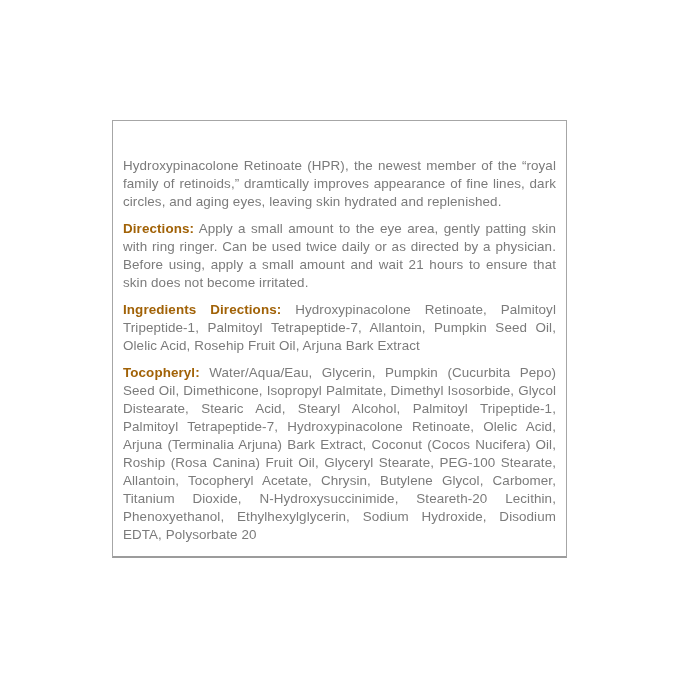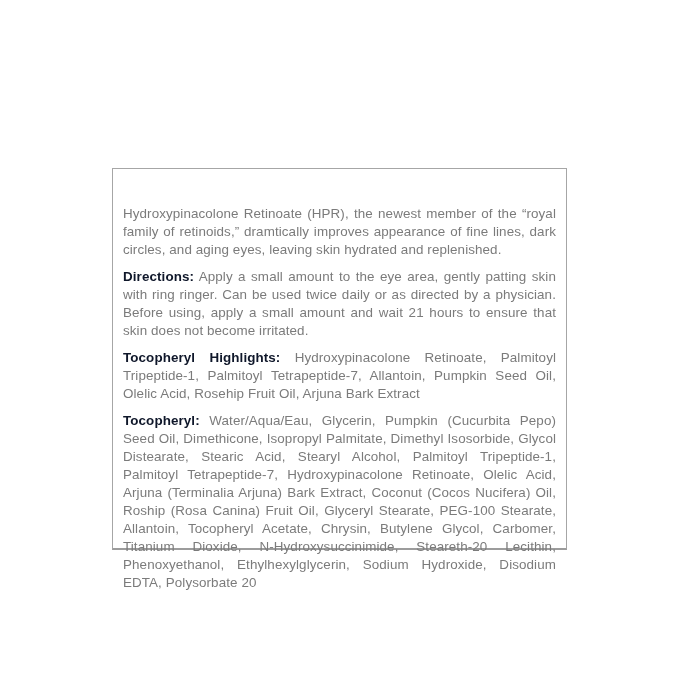--- a/index.html
+++ b/index.html
@@ -13,40 +13,39 @@
     height: 679px;
     background: #ffffff;
     font-family: "Liberation Sans", "DejaVu Sans", sans-serif;
     overflow: hidden;
   }
   .label-box {
     position: absolute;
     left: 112px;
     top: 120px;
     width: 455px;
-    height: 382px;
+    height: 438px;
     box-sizing: border-box;
     background: #ffffff;
     border: 1px solid #a6a6a6;
     border-bottom-width: 2px;
     border-bottom-color: #9c9c9c;
     padding: 36px 10px 4px 10px;
-    margin-top: 48px;
   }
   .para {
     margin: 0 0 9px 0;
     font-size: 13.4px;
     line-height: 18px;
     letter-spacing: 0.1px;
     color: #7b7b7b;
     text-align: justify;
   }
   .para-label {
     font-weight: bold;
-    color: #0f172a;
+    color: #a16207;
   }
   .para-text {
     color: #7b7b7b;
   }
 </style>
 </head>
 <body>
 
 <div class="canvas">
   <section class="label-box">
@@ -54,21 +53,21 @@
     <p class="para">
       <span class="para-text">Hydroxypinacolone Retinoate (HPR), the newest member of the “royal family of retinoids,” dramtically improves appearance of fine lines, dark circles, and aging eyes, leaving skin hydrated and replenished.</span>
     </p>
 
     <p class="para">
       <span class="para-label">Directions:</span>
       <span class="para-text">Apply a small amount to the eye area, gently patting skin with ring ringer. Can be used twice daily or as directed by a physician. Before using, apply a small amount and wait 21 hours to ensure that skin does not become irritated.</span>
     </p>
 
     <p class="para">
-      <span class="para-label">Tocopheryl Highlights:</span>
+      <span class="para-label">Ingredients Directions:</span>
       <span class="para-text">Hydroxypinacolone Retinoate, Palmitoyl Tripeptide-1, Palmitoyl Tetrapeptide-7, Allantoin, Pumpkin Seed Oil, Olelic Acid, Rosehip Fruit Oil, Arjuna Bark Extract</span>
     </p>
 
     <p class="para">
       <span class="para-label">Tocopheryl:</span>
       <span class="para-text">Water/Aqua/Eau, Glycerin, Pumpkin (Cucurbita Pepo) Seed Oil, Dimethicone, Isopropyl Palmitate, Dimethyl Isosorbide, Glycol Distearate, Stearic Acid, Stearyl Alcohol, Palmitoyl Tripeptide-1, Palmitoyl Tetrapeptide-7, Hydroxypinacolone Retinoate, Olelic Acid, Arjuna (Terminalia Arjuna) Bark Extract, Coconut (Cocos Nucifera) Oil, Roship (Rosa Canina) Fruit Oil, Glyceryl Stearate, PEG-100 Stearate, Allantoin, Tocopheryl Acetate, Chrysin, Butylene Glycol, Carbomer, Titanium Dioxide, N-Hydroxysuccinimide, Steareth-20 Lecithin, Phenoxyethanol, Ethylhexylglycerin, Sodium Hydroxide, Disodium EDTA, Polysorbate 20</span>
     </p>
 
   </section>
 </div>

